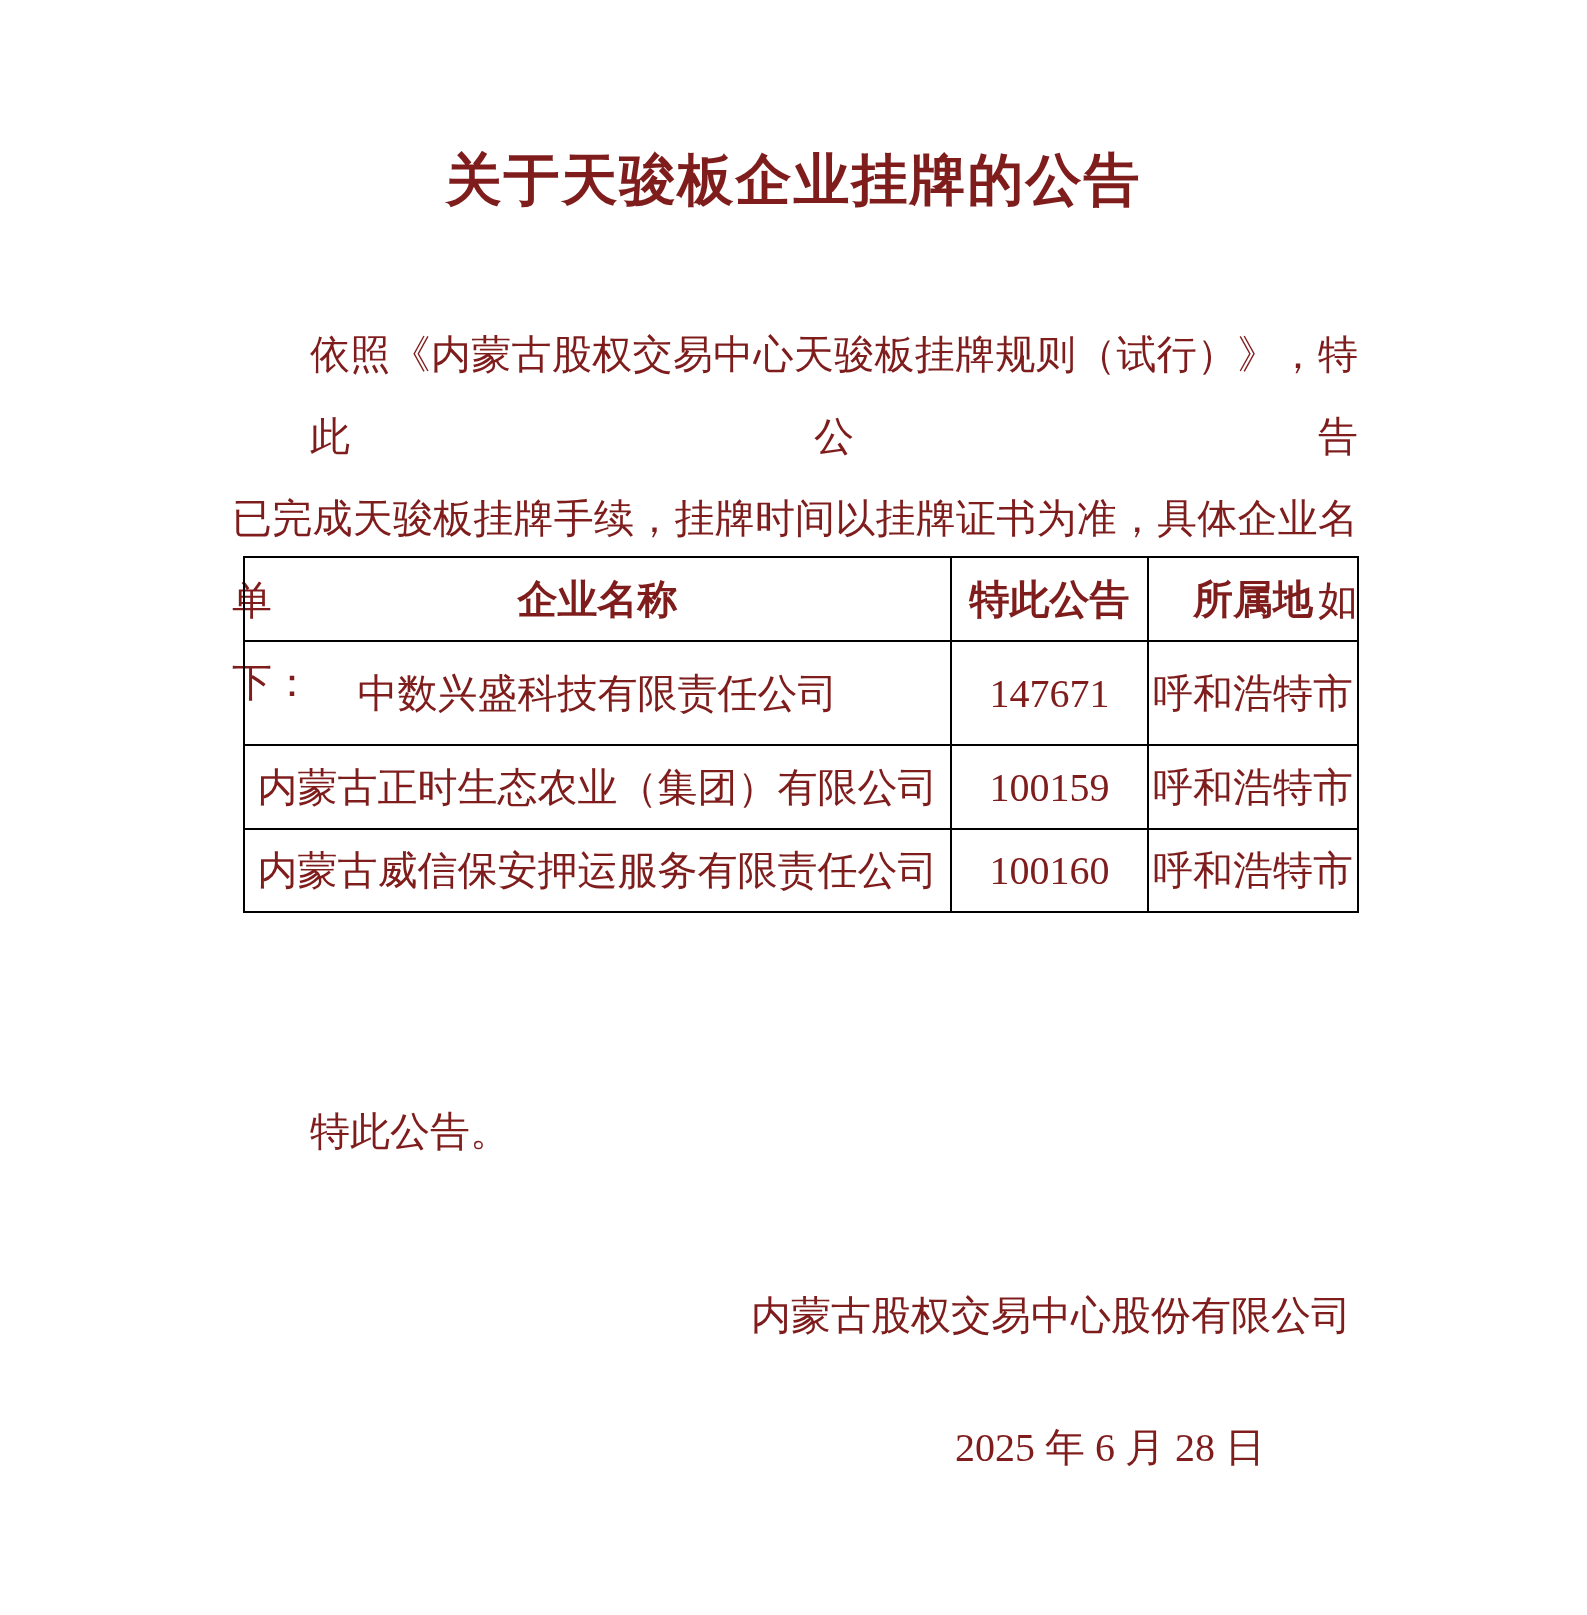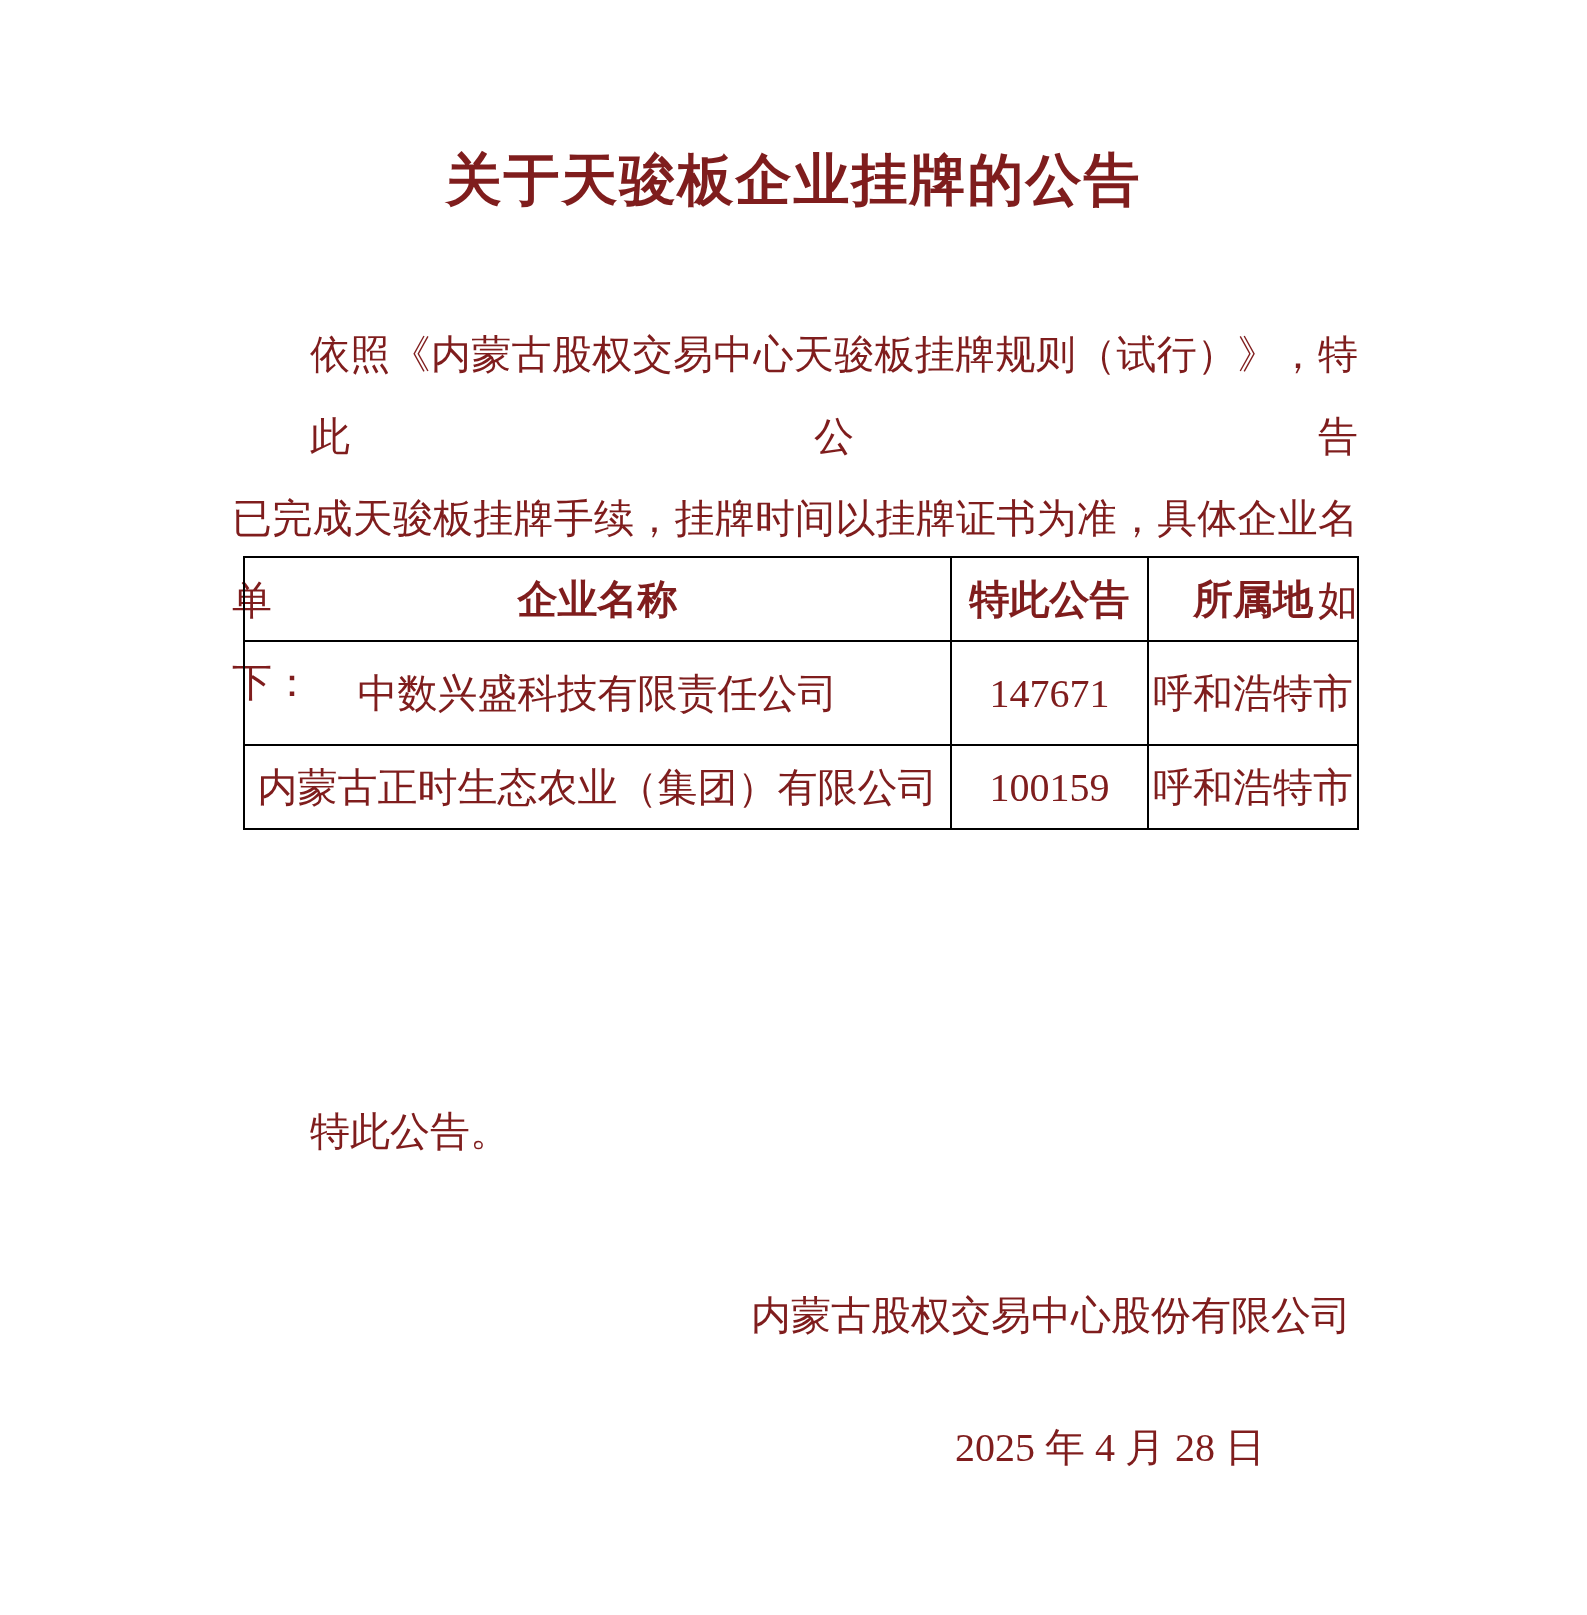--- a/index.html
+++ b/index.html
@@ -122,22 +122,27 @@
       <tr class="data1">
         <td>中数兴盛科技有限责任公司</td>
         <td>147671</td>
         <td>呼和浩特市</td>
       </tr>
       <tr class="data2">
         <td>内蒙古正时生态农业（集团）有限公司</td>
         <td>100159</td>
         <td>呼和浩特市</td>
       </tr>
+      <tr class="data3">
+        <td>内蒙古威信保安押运服务有限责任公司</td>
+        <td>100160</td>
+        <td>呼和浩特市</td>
+      </tr>
     </tbody>
   </table>
 
   <div class="closing">特此公告。</div>
 
   <div class="signature">内蒙古股权交易中心股份有限公司</div>
 
-  <div class="date">2025 年 4 月 28 日</div>
+  <div class="date">2025 年 6 月 28 日</div>
 
 </div>
 
 </body></html>

